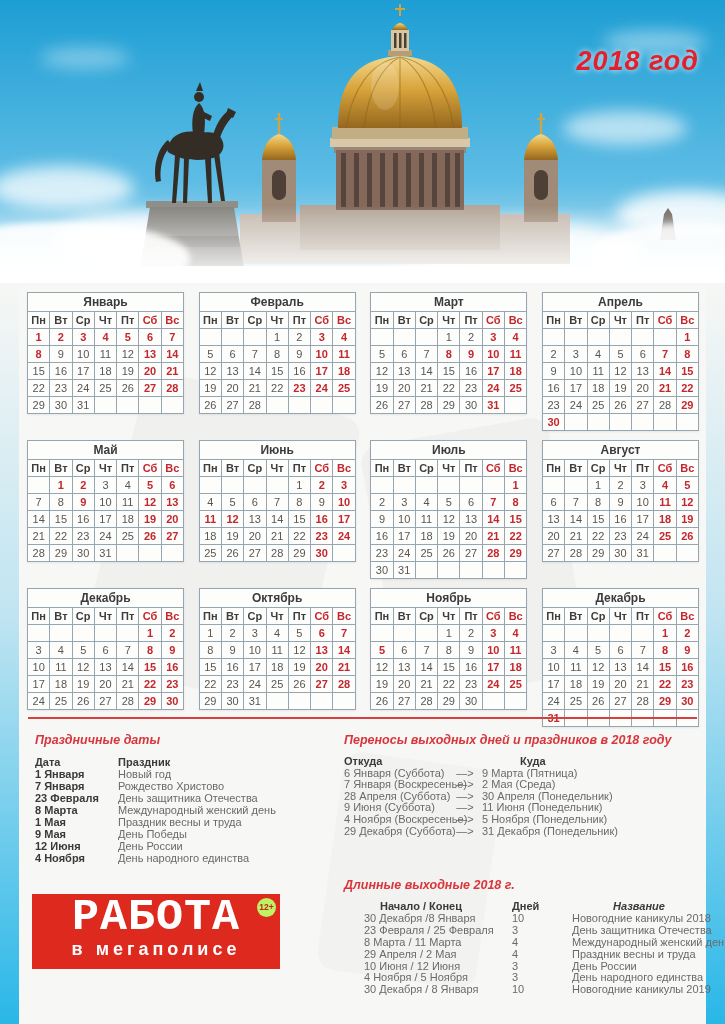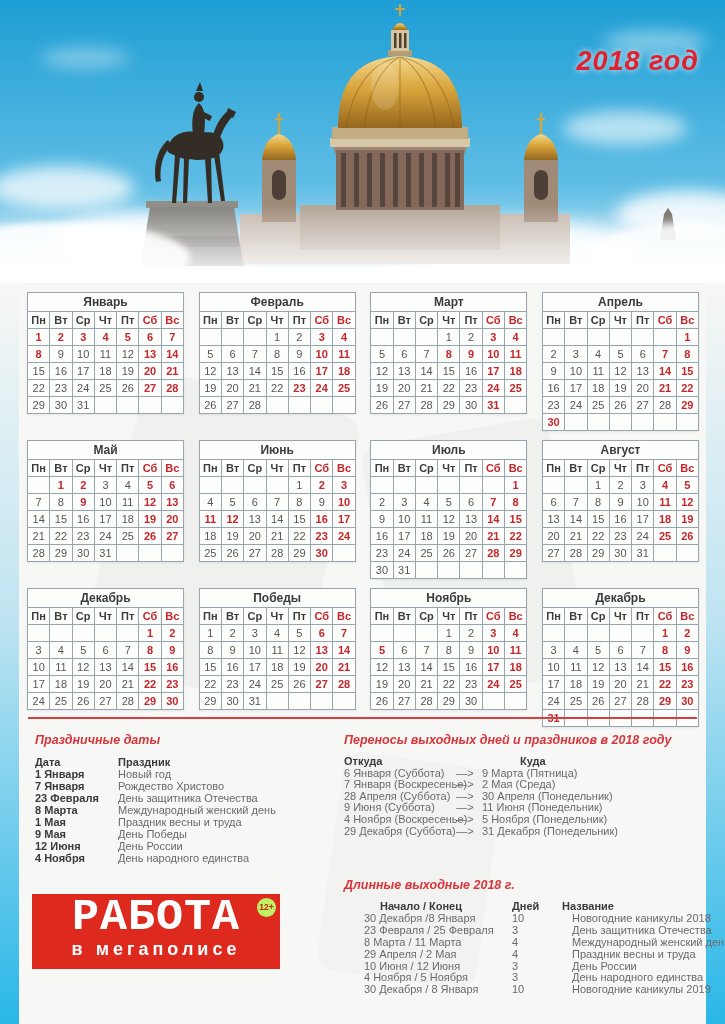--- a/index.html
+++ b/index.html
@@ -58,21 +58,21 @@
   .trow.head .c3 { padding-left:42px; }
   .trow .c3 { padding-left:4px; white-space:nowrap; }
 
   .longw { position:absolute; left:344px; top:878px; width:372px; }
   .lrow { display:grid; grid-template-columns:148px 50px 1fr; font-size:11px;
           line-height:11.9px; color:#6a6a6a;margin-left:20px; }
   .lrow .c2 { }
   .lrow .c3 { padding-left:10px; white-space:nowrap; }
   .lrow.head { font-weight:bold; color:#3a3a3a; }
   .lrow.head .c1 { padding-left:16px; }
-  .lrow.head .c3 { padding-left:0; }
+  .lrow.head .c3 { text-align:center; padding-left:0;font-style:italic; }
 
   
   .logo { position:absolute; left:32px; top:894px; width:248px; height:75px;
           background:#de2a1e; }
   .logo-line1 { font-family:Liberation Mono, monospace; font-weight:bold; color:#fff;
                 font-size:45px; line-height:46px; text-align:center; letter-spacing:1px;
                 margin-top:1px; }
   .logo-line2 { font-family:Liberation Sans, sans-serif; font-weight:bold; color:#fff;
                 font-size:18px; line-height:18px; text-align:center; letter-spacing:4px;
                 margin-top:-1px; }
@@ -784,21 +784,21 @@
             <td class="">27</td>
             <td class="">28</td>
             <td class="red">29</td>
             <td class="red">30</td>
           </tr>
         </tbody>
       </table>
       <table class="cal">
         <tbody>
           <tr>
-            <th class="mname" colspan="7">Победы</th>
+            <th class="mname" colspan="7">Октябрь</th>
           </tr>
           <tr>
             <th class="wd">Пн</th>
             <th class="wd">Вт</th>
             <th class="wd">Ср</th>
             <th class="wd">Чт</th>
             <th class="wd">Пт</th>
             <th class="wd red">Сб</th>
             <th class="wd red">Вс</th>
           </tr>

